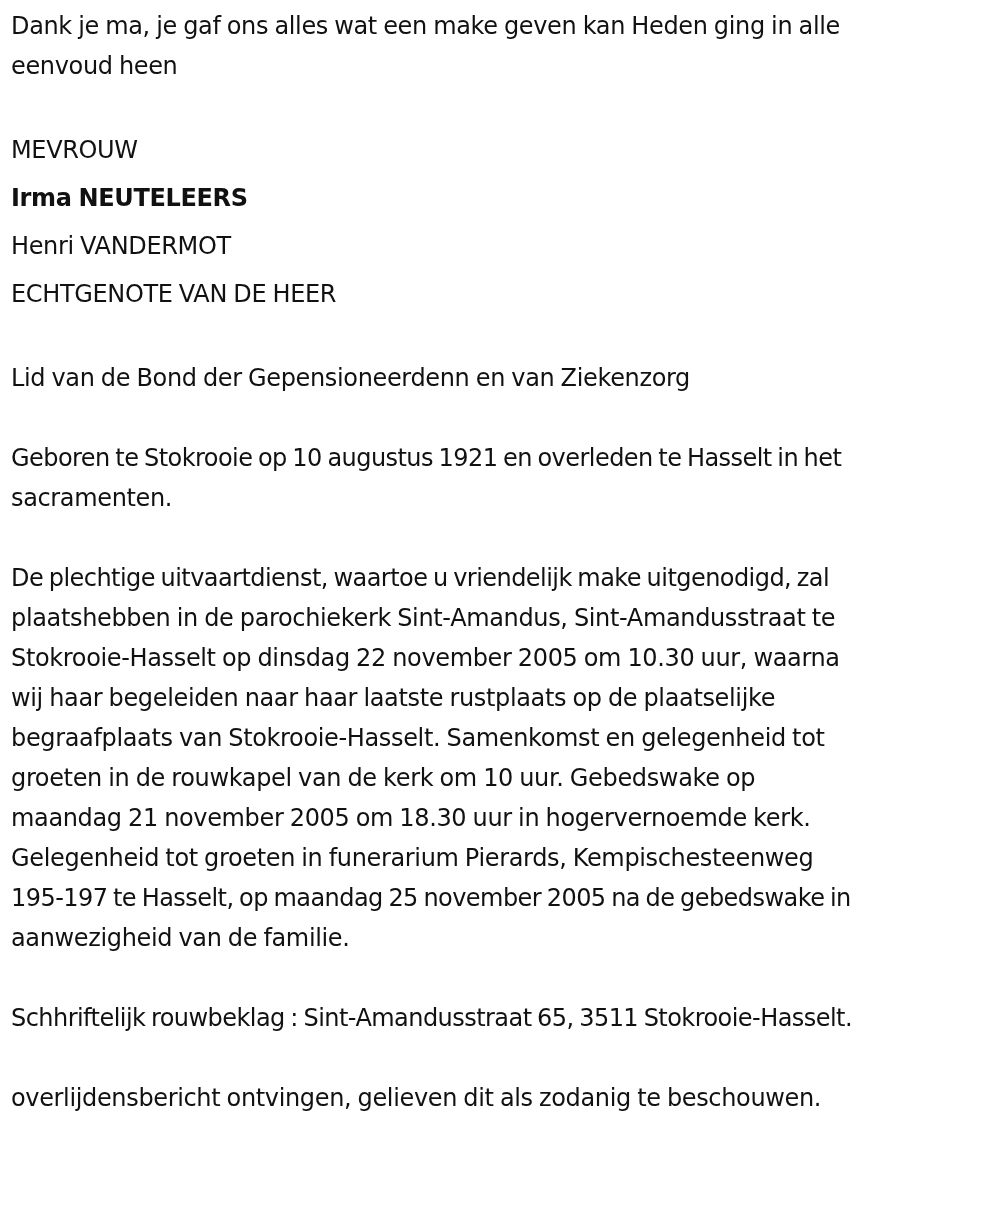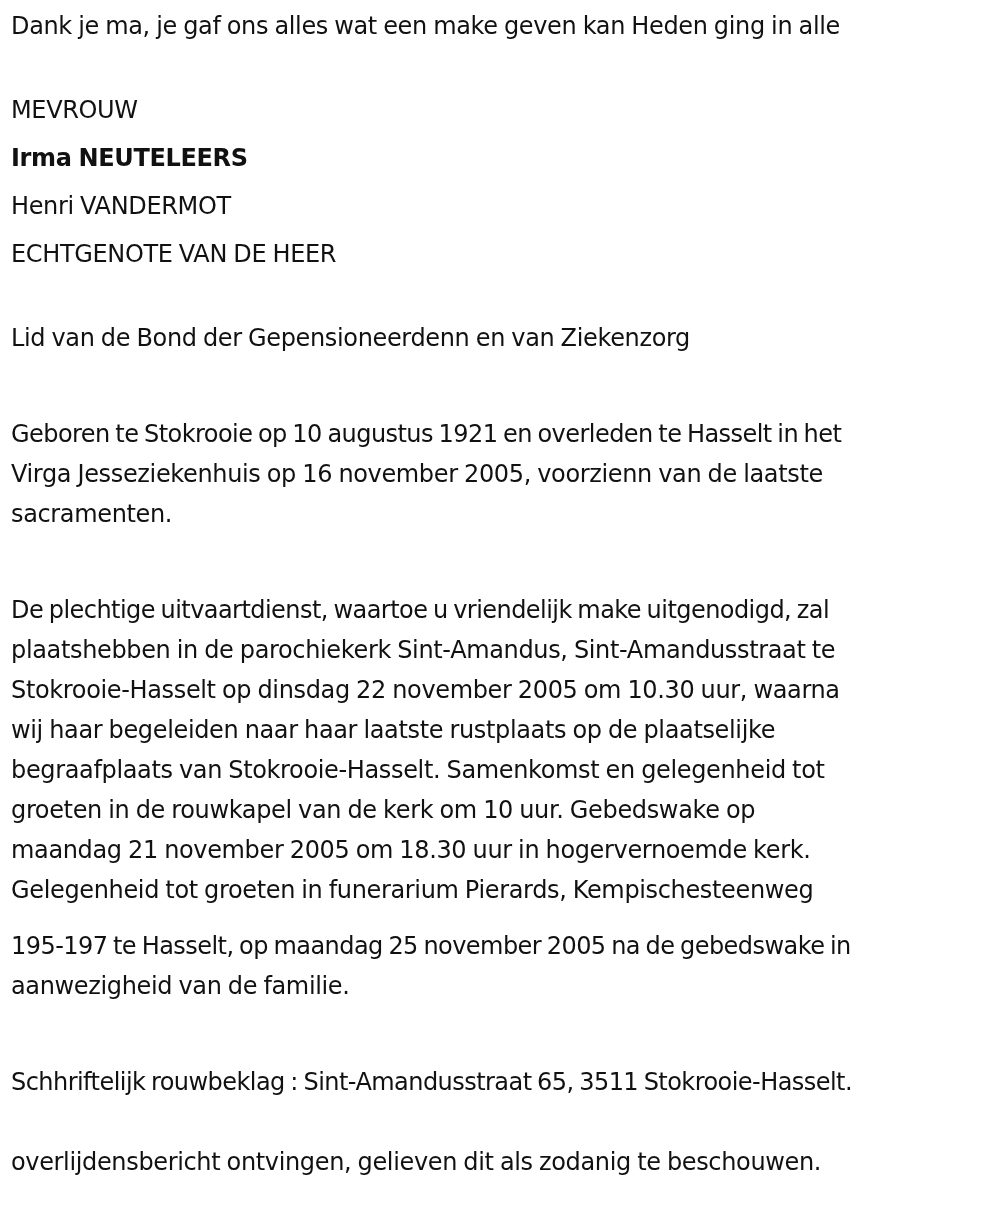--- a/index.html
+++ b/index.html
@@ -26,41 +26,41 @@
       height: 40px;
       line-height: 40px;
       font-size: 24px;
       white-space: nowrap;
       letter-spacing: -0.35px;
       word-spacing: -1px;
     }
     .line.cond {
       letter-spacing: -0.55px;
       word-spacing: -1.5px;
-      margin-top: 16px;
     }
     .bold {
       font-weight: bold;
     }
     .gap {
       display: block;
       height: 40px;
     }
     .block-line {
       height: 48px;
       line-height: 48px;
     }
   </style>
 </head>
 <body>
 
 <div class="page">
 
   <div>
     <span class="line">Dank je ma, je gaf ons alles wat een make geven kan Heden ging in alle</span>
+    <span class="line">eenvoud heen</span>
   </div>
 
   <span class="gap"></span>
 
   <div>
     <span class="line block-line">MEVROUW</span>
     <span class="line block-line bold">Irma NEUTELEERS</span>
     <span class="line block-line">Henri VANDERMOT</span>
     <span class="line block-line">ECHTGENOTE VAN DE HEER</span>
   </div>
@@ -68,21 +68,20 @@
   <span class="gap"></span>
 
   <div>
     <span class="line">Lid van de Bond der Gepensioneerdenn en van Ziekenzorg</span>
   </div>
 
   <span class="gap"></span>
 
   <div>
     <span class="line cond">Geboren te Stokrooie op 10 augustus 1921 en overleden te Hasselt in het</span>
-    <span class="line">Virga Jesseziekenhuis op 16 november 2005, voorzienn van de laatste</span>
     <span class="line">sacramenten.</span>
   </div>
 
   <span class="gap"></span>
 
   <div>
     <span class="line cond">De plechtige uitvaartdienst, waartoe u vriendelijk make uitgenodigd, zal</span>
     <span class="line">plaatshebben in de parochiekerk Sint-Amandus, Sint-Amandusstraat te</span>
     <span class="line">Stokrooie-Hasselt op dinsdag 22 november 2005 om 10.30 uur, waarna</span>
     <span class="line">wij haar begeleiden naar haar laatste rustplaats op de plaatselijke</span>

